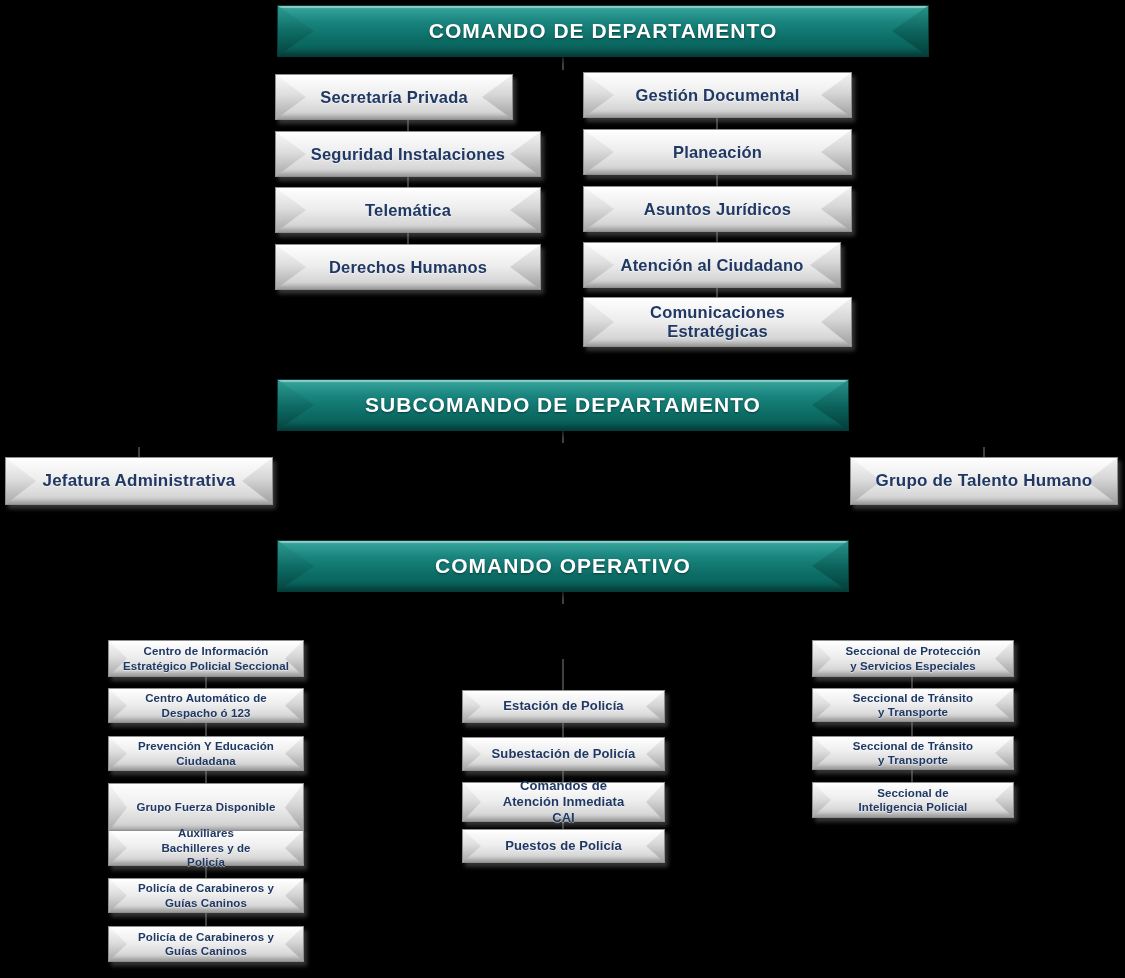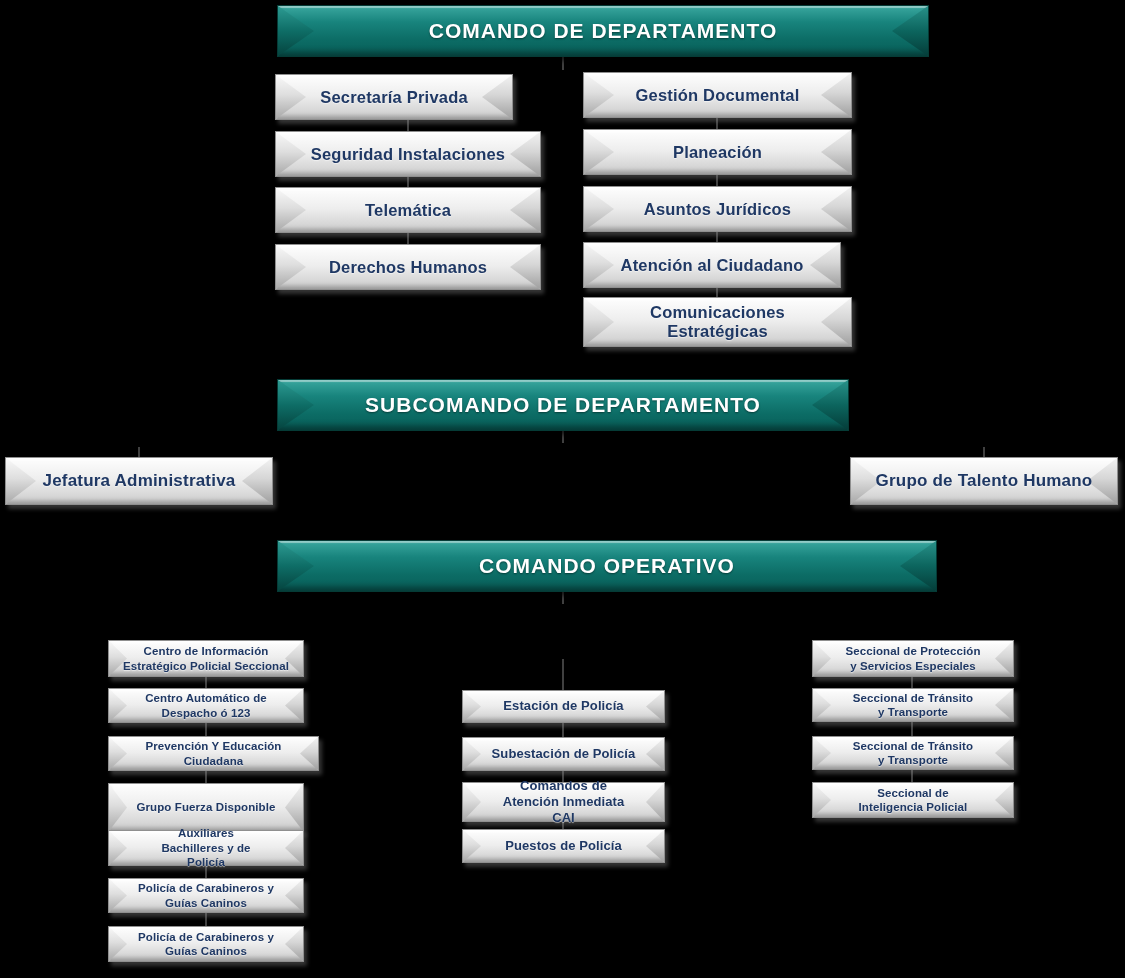--- a/index.html
+++ b/index.html
@@ -146,31 +146,31 @@
     <span class="lbl">SUBCOMANDO DE DEPARTAMENTO</span>
   </div>
 
   <div class="plaque silver big" style="left:5px; top:457px; width:268px; height:48px; font-size:17px;">
     <span class="lbl">Jefatura Administrativa</span>
   </div>
   <div class="plaque silver big" style="left:850px; top:457px; width:268px; height:48px; font-size:17px;">
     <span class="lbl">Grupo de Talento Humano</span>
   </div>
 
-  <div class="plaque teal hdr" style="left:277px; top:540px; width:660px; height:52px;">
+  <div class="plaque teal hdr" style="left:277px; top:540px; width:572px; height:52px;">
     <span class="lbl">COMANDO OPERATIVO</span>
   </div>
 
   <div class="plaque silver small" style="left:108px; top:640px; width:196px; height:37px;">
     <span class="lbl">Centro de Información Estratégico Policial Seccional</span>
   </div>
   <div class="plaque silver small" style="left:108px; top:688px; width:196px; height:35px;">
     <span class="lbl" style="padding:0 28px;">Centro Automático de Despacho ó 123</span>
   </div>
-  <div class="plaque silver small" style="left:108px; top:736px; width:211px; height:35px;">
+  <div class="plaque silver small" style="left:108px; top:736px; width:196px; height:35px;">
     <span class="lbl" style="padding:0 28px;">Prevención Y Educación Ciudadana</span>
   </div>
   <div class="plaque silver small" style="left:108px; top:783px; width:196px; height:49px;text-align:right;">
     <span class="lbl">Grupo Fuerza Disponible</span>
   </div>
   <div class="plaque silver small" style="left:108px; top:830px; width:196px; height:36px;">
     <span class="lbl" style="padding:0 40px;">Auxiliares Bachilleres y de Policía</span>
   </div>
   <div class="plaque silver small" style="left:108px; top:878px; width:196px; height:35px;">
     <span class="lbl" style="padding:0 28px;">Policía de Carabineros y Guías Caninos</span>

